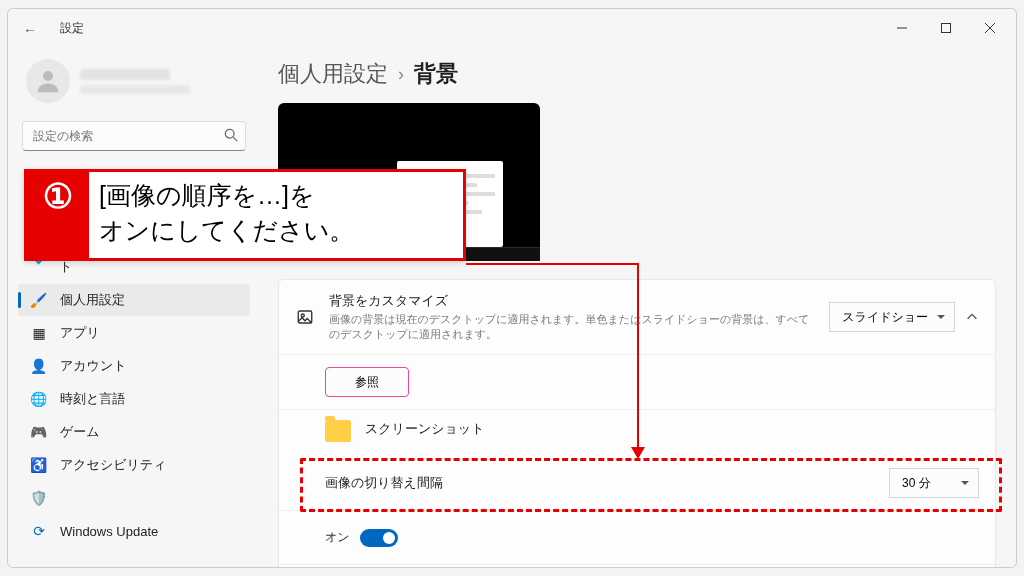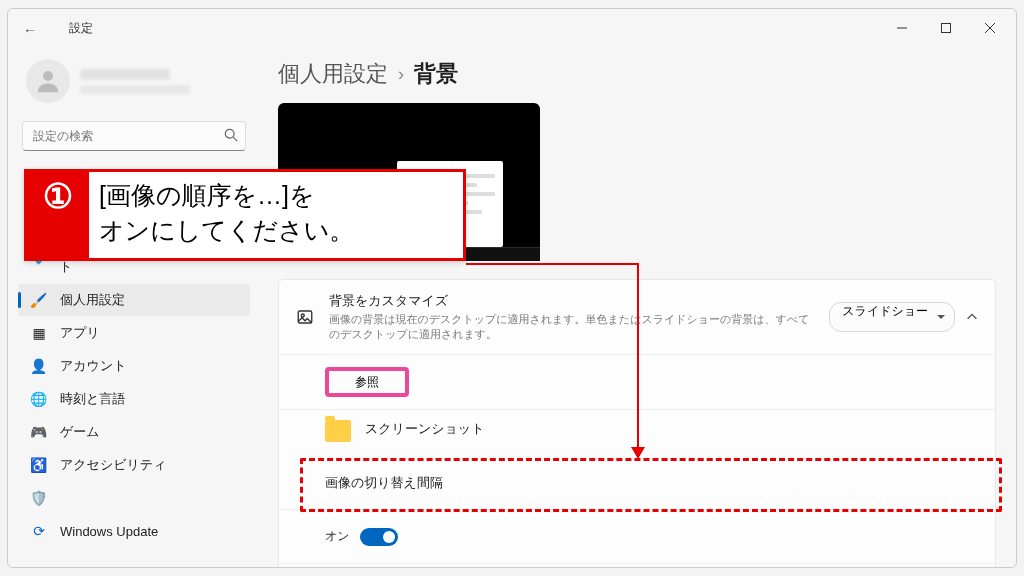--- a/index.html
+++ b/index.html
@@ -2,21 +2,21 @@
 <html><head>
 <meta charset="utf-8">
 <style>
 * { margin: 0; padding: 0; box-sizing: border-box; font-family: "Yu Gothic UI", "Segoe UI", sans-serif; }
 body { width: 1024px; height: 576px; background: #f3f3f3; position: relative; overflow: hidden; }
 
 .window { width: 1010px; height: 560px; margin: 8px auto; background: #f6f6f6; border: 1px solid #ccc; border-radius: 6px; position: relative; }
 
 .titlebar { height: 38px; display: flex; align-items: center; padding: 0 4px; }
 .titlebar .back { width: 36px; text-align: center; color: #555; cursor: pointer; font-size: 14px; }
-.titlebar .title { font-size: 12px; color: #333; margin-left: 21px; }
+.titlebar .title { font-size: 12px; color: #333; margin-left: 12px; }
 .titlebar .spacer { flex: 1; }
 .winbtn { width: 44px; height: 30px; display: flex; align-items: center; justify-content: center; color: #333; }
 .winbtn svg { width: 10px; height: 10px; }
 
 .content { display: flex; height: calc(100% - 38px); }
 
 .sidebar { width: 252px; padding: 4px 8px 8px 8px; }
 .user { display: flex; align-items: center; gap: 10px; padding: 8px 10px 16px 10px; }
 .avatar { width: 44px; height: 44px; border-radius: 50%; background: #e8e8e8; display: flex; align-items: center; justify-content: center; }
 .avatar svg { width: 30px; height: 30px; fill: #bcbcbc; }
@@ -46,24 +46,24 @@
 .panel { background: #fdfdfd; border: 1px solid #e8e8e8; border-radius: 5px; margin-bottom: 4px; }
 .row { display: flex; align-items: center; padding: 12px 16px; min-height: 54px; border-bottom: 1px solid #efefef; gap: 14px; }
 .row:last-child { border-bottom: none; }
 .row.sub { padding-left: 46px; }
 .row .ricon { width: 20px; height: 20px; display: flex; align-items: center; justify-content: center; color: #444; }
 .row .rbody { flex: 1; }
 .row .rtitle { font-size: 13px; color: #222; }
 .row .rdesc { font-size: 11px; color: #7a7a7a; margin-top: 2px; }
 .row .ctrl { display: flex; align-items: center; gap: 10px; }
 
-.select { height: 30px; min-width: 110px; padding: 0 26px 0 12px; border: 1px solid #d6d6d6; border-radius: 12px; background: #fcfcfc; font-size: 12px; position: relative; display: flex; align-items: flex-start; cursor: pointer; }
+.select { height: 30px; min-width: 110px; padding: 0 26px 0 12px; border: 1px solid #d6d6d6; border-radius: 0; background: #fcfcfc; font-size: 12px; position: relative; display: flex; align-items: center; cursor: pointer; }
 .select::after { content: ""; position: absolute; right: 9px; top: 12px; border: 4px solid transparent; border-top-color: #555; }
 .chev { width: 14px; height: 14px; color: #666; cursor: pointer; }
-.btn { height: 30px; min-width: 84px; padding: 0 18px; border: 4px solid #ec4899; border-radius: 4px; background: #fcfcfc; font-size: 12px; display: flex; align-items: center; justify-content: center; cursor: pointer; }
+.btn { height: 30px; min-width: 84px; padding: 0 18px; border: 1px solid #ec4899; border-radius: 4px; background: #fcfcfc; font-size: 12px; display: flex; align-items: center; justify-content: center; cursor: pointer; }
 
 .folder-row { display: flex; align-items: flex-start; gap: 14px; padding: 10px 16px 14px 46px; }
 .folder { width: 26px; height: 22px; background: #ffcf48; border-radius: 2px; position: relative; }
 .folder::before { content: ""; position: absolute; top: -4px; left: 0; width: 10px; height: 4px; background: #ffcf48; border-radius: 2px 2px 0 0; }
 .folder-name { font-size: 13px; color: #222; }
 
 .toggle { width: 38px; height: 18px; border-radius: 10px; position: relative; }
 .toggle.on { background: #0067c0; }
 .toggle .knob { width: 12px; height: 12px; border-radius: 50%; background: #fff; position: absolute; top: 3px; }
 .toggle.on .knob { right: 3px; }
@@ -224,20 +224,25 @@
         </div>
 
         <div class="folder-row">
           <div class="folder"></div>
           <div class="folder-name">スクリーンショット</div>
         </div>
 
         <div class="row sub">
           <div class="rbody">
               <div class="rtitle">画像の切り替え間隔</div>
+            </div>
+          <div class="ctrl">
+              <div class="select" style="min-width:90px">
+                <span>30 分</span>
+              </div>
             </div>
         </div>
 
         <div class="row sub">
           <div class="ctrl">
             <span class="tlabel">オン</span>
             <div class="toggle on">
                 <div class="knob"></div>
               </div>
           </div>

